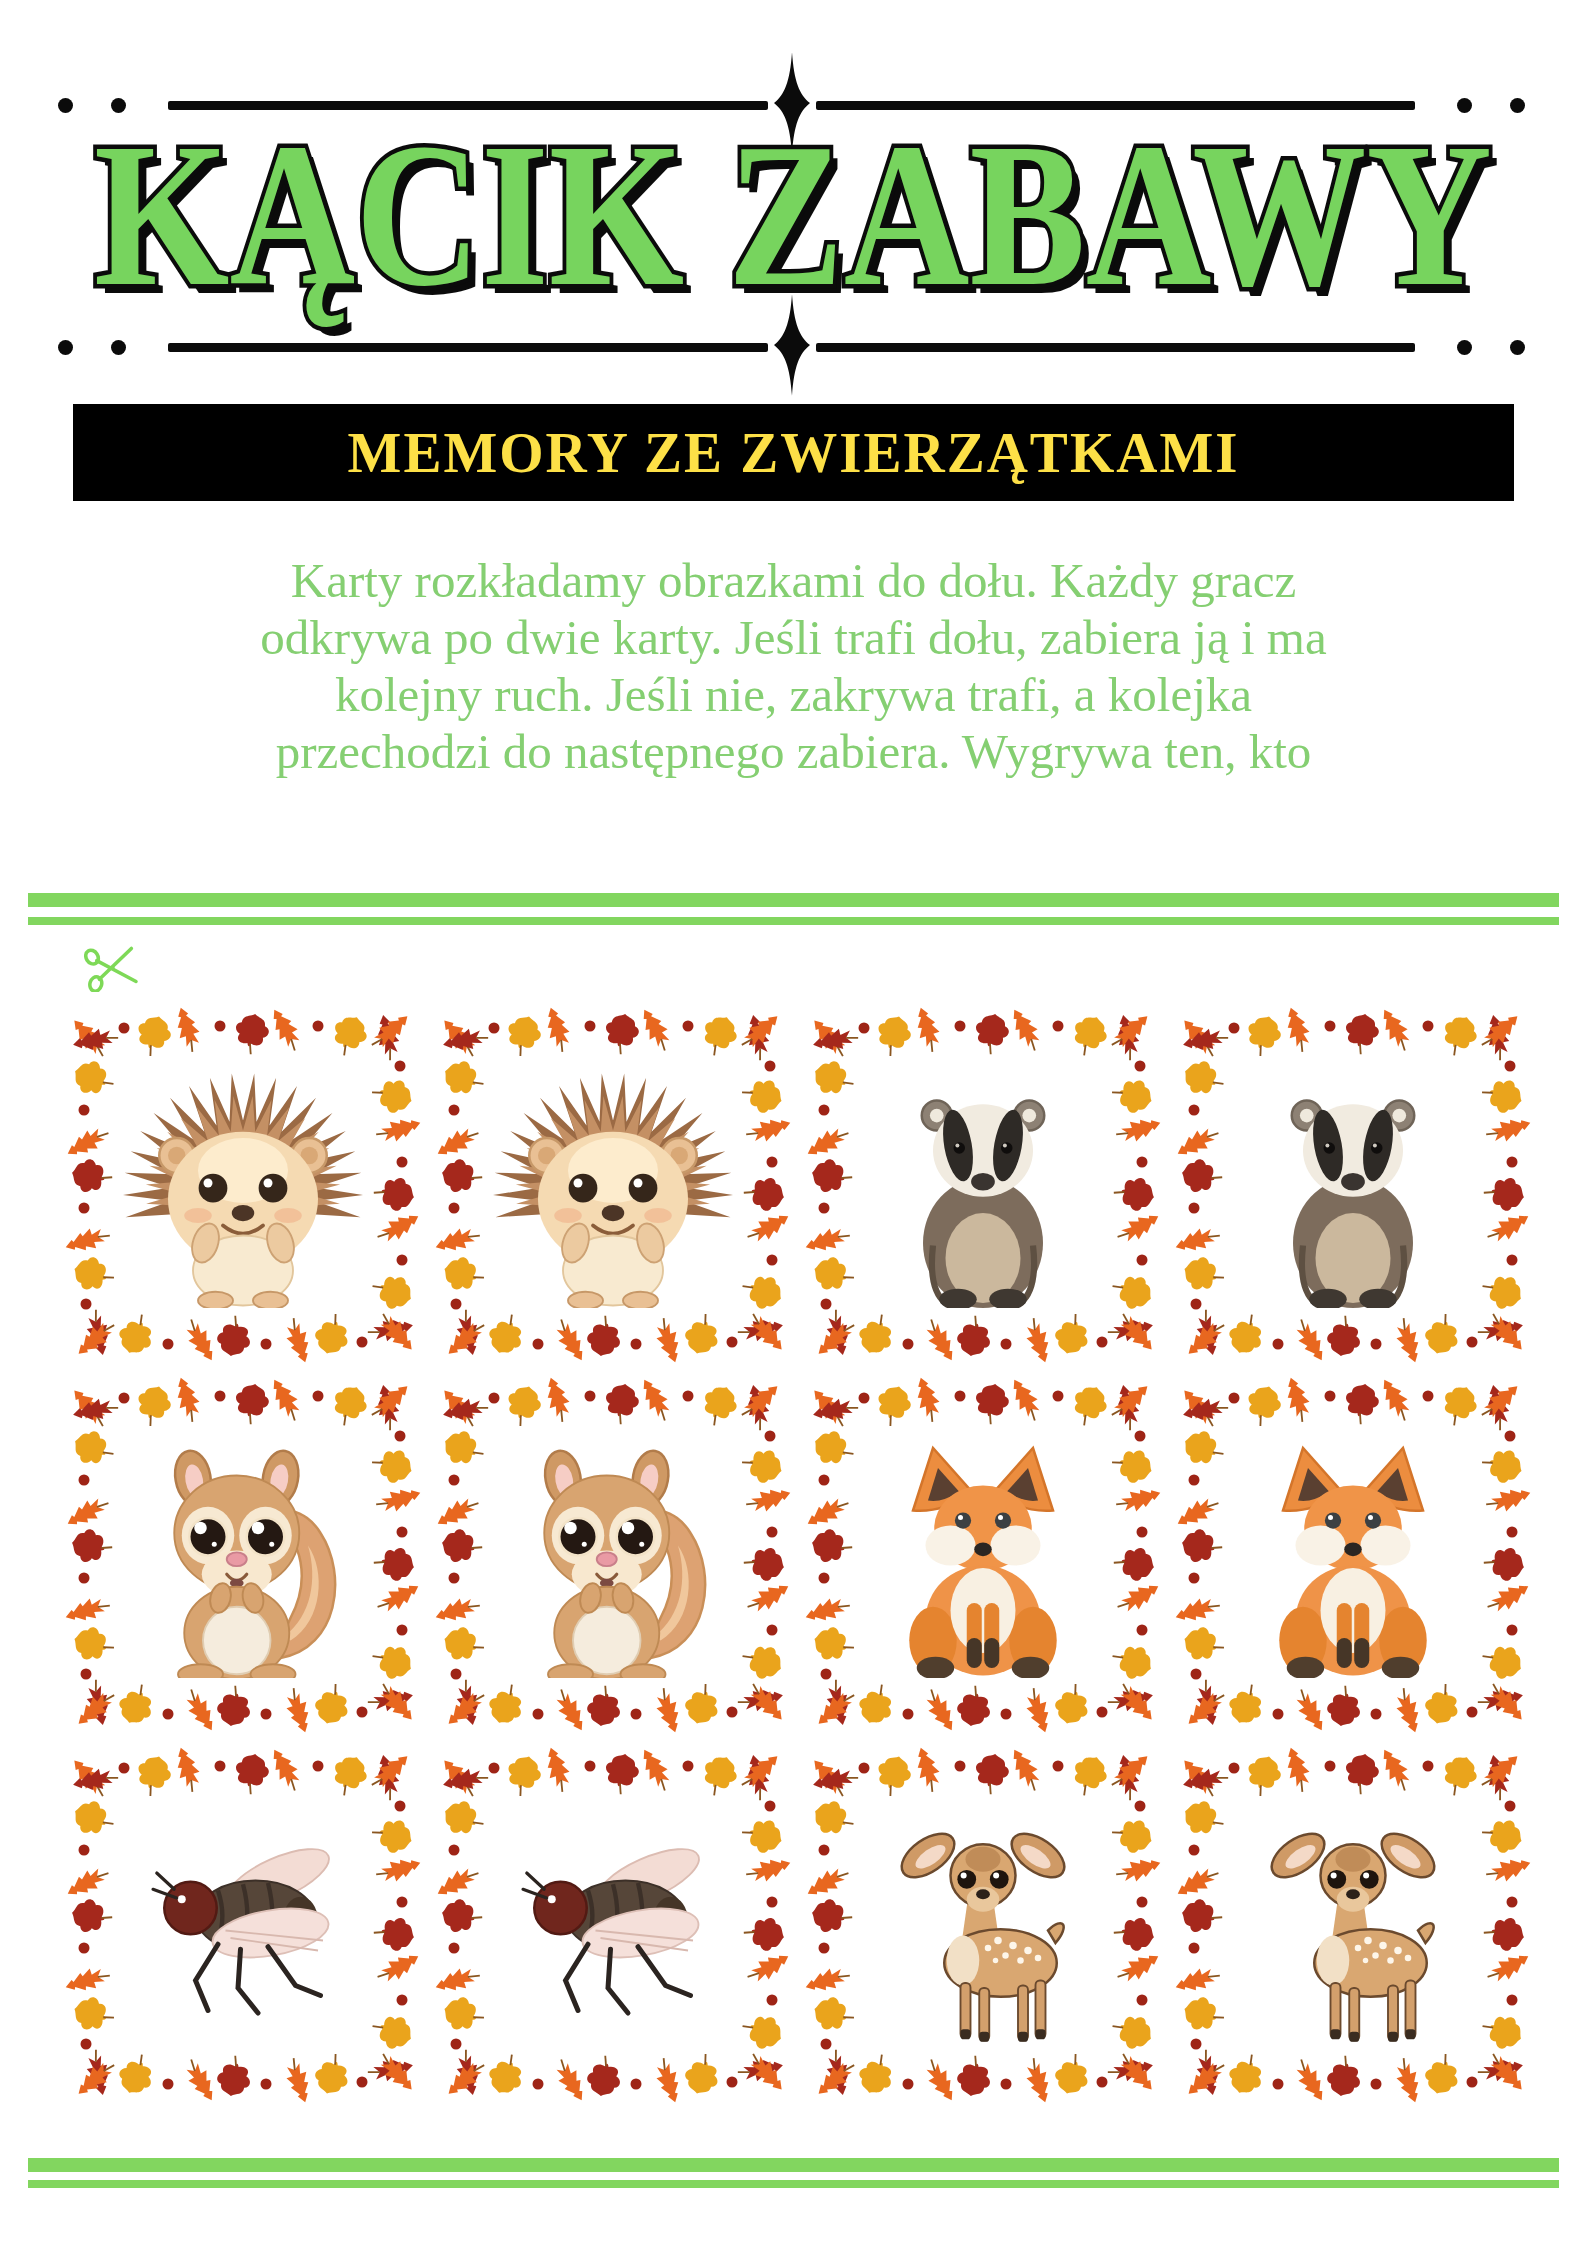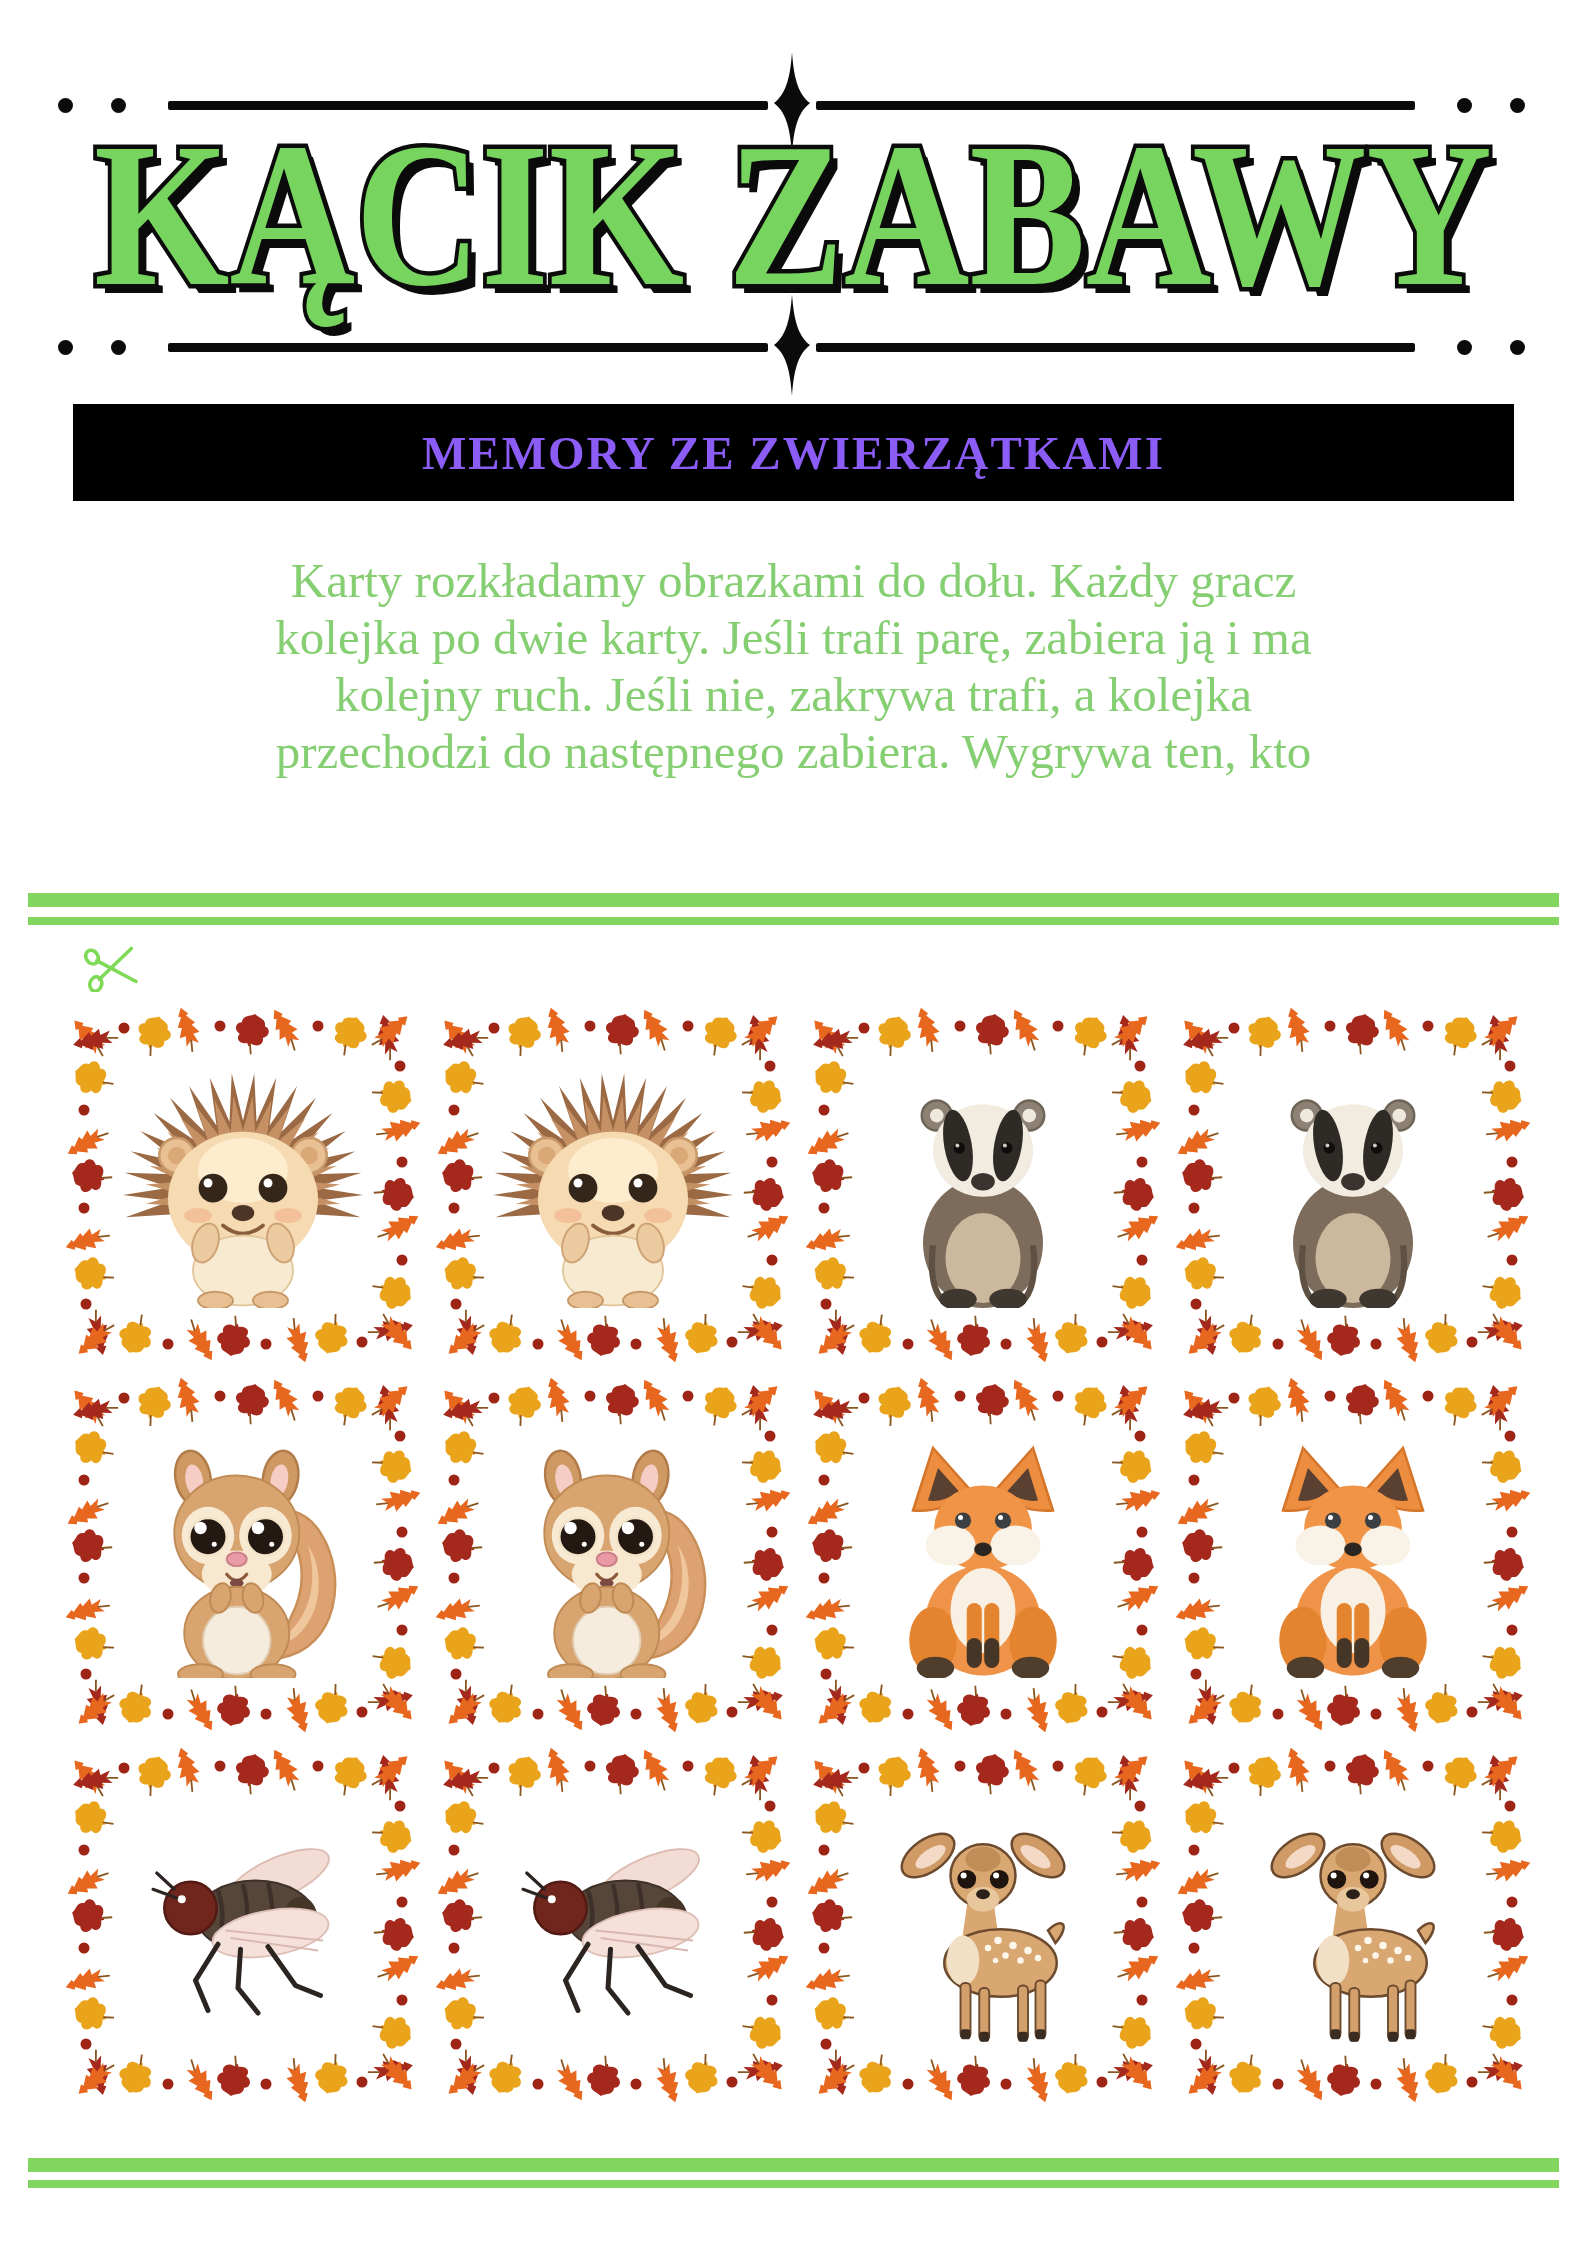--- a/index.html
+++ b/index.html
@@ -16,21 +16,21 @@
   .dgap{width:42px;flex:0 0 auto;}
   .starwrap{flex:0 0 auto;margin:0 6px;}
   
   .title-svg{left:80px;top:104px;width:1430px;height:240px;}
   
   .banner{
     left:73px;top:404px;width:1441px;height:97px;background:#000000;
     display:flex;align-items:center;justify-content:center;
   }
   .banner span{
-    color:#8b5cf6;font-weight:bold;font-size:47px;letter-spacing:2px;white-space:nowrap;font-family:Liberation Serif, serif;
+    color:#fde047;font-weight:bold;font-size:57px;letter-spacing:2px;white-space:nowrap;font-family:Liberation Serif, serif;
   }
   
   .instructions{
     left:40px;top:552px;width:1507px;text-align:center;color:#85cf72;
     font-size:49px;line-height:57px;
   }
   .instructions div{white-space:nowrap;}
   
   .bar{left:28px;width:1531px;background:#82d65f;}
   .bar.b1{top:893px;height:14px;}
@@ -86,21 +86,21 @@
   <span class="dot"></span>
   <span class="dot"></span>
 </div>
 
 <div class="abs banner">
   <span>MEMORY ZE ZWIERZĄTKAMI</span>
 </div>
 
 <div class="abs instructions">
   <div>Karty rozkładamy obrazkami do dołu. Każdy gracz</div>
-  <div>kolejka po dwie karty. Jeśli trafi parę, zabiera ją i ma</div>
+  <div>odkrywa po dwie karty. Jeśli trafi dołu, zabiera ją i ma</div>
   <div>kolejny ruch. Jeśli nie, zakrywa trafi, a kolejka</div>
   <div>przechodzi do następnego zabiera. Wygrywa ten, kto</div>
 </div>
 
 <div class="abs bar b1"></div>
 <div class="abs bar b2"></div>
 <svg class="abs scissors" viewBox="0 0 52 46">
   <g stroke="#7ed957" fill="none" stroke-width="3.4" stroke-linecap="round" transform="rotate(-8 26 23)">
     <ellipse cx="8.5" cy="10" rx="5.6" ry="7" transform="rotate(-24 8.5 10)"></ellipse>
     <ellipse cx="8.5" cy="36" rx="5.6" ry="7" transform="rotate(24 8.5 36)"></ellipse>

